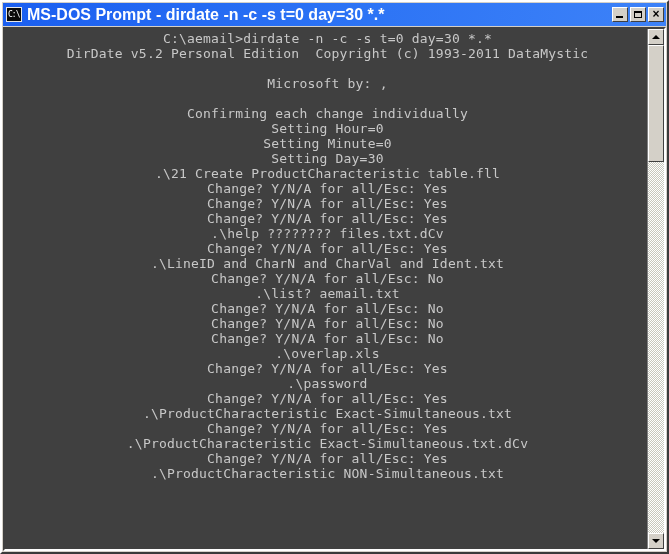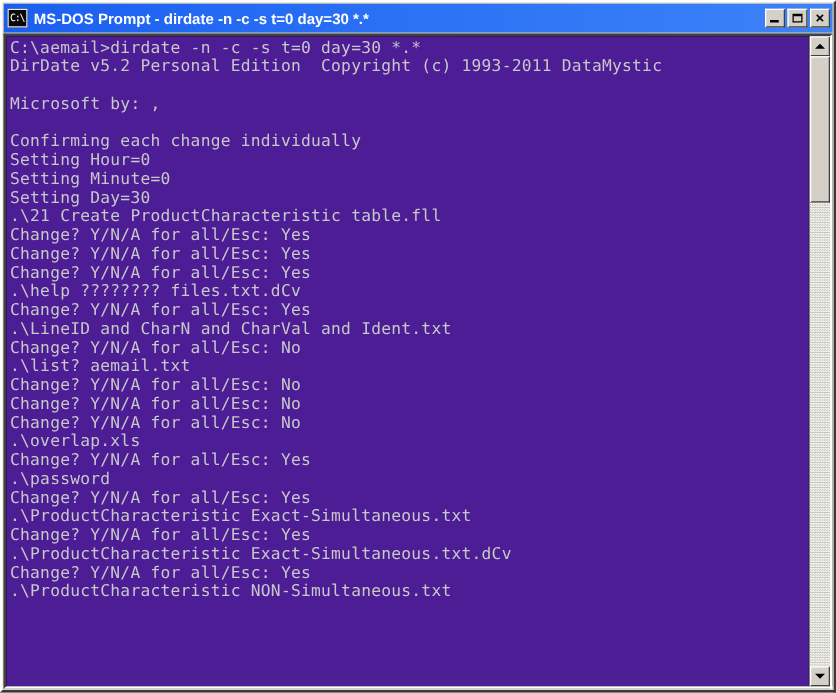--- a/index.html
+++ b/index.html
@@ -60,21 +60,21 @@
     top: -1px;
     color: #ffffff;
     font-size: 8px;
     font-family: "DejaVu Sans Mono", monospace;
     line-height: 15px;
     letter-spacing: -1px;
   }
   #title-text {
     color: #ffffff;
     font-family: "Liberation Sans", sans-serif;
-    font-size: 12px;
+    font-size: 16px;
     font-weight: bold;
     white-space: nowrap;
     overflow: hidden;
     letter-spacing: 0px;
     flex: 1 1 auto;
   }
   #win-buttons {
     display: flex;
     gap: 2px;
     flex: 0 0 auto;
@@ -132,25 +132,26 @@
     border-right: 2px solid #ffffff;
     border-bottom: 2px solid #ffffff;
     background: #000000;
     display: flex;
     box-sizing: border-box;
     overflow: hidden;
   }
 
   #console {
     flex: 1 1 auto;
-    background: #4c1d95;
+    background: #404040;
     overflow: hidden;
     padding: 2px 0 0 3px;
     box-sizing: border-box;
     position: relative;
+    text-align: center;
   }
   .line {
     color: #c8c8c8;
     font-family: "DejaVu Sans Mono", monospace;
     font-size: 13px;
     line-height: 15px;
     height: 15px;
     white-space: pre;
     letter-spacing: 0.2px;
   }

